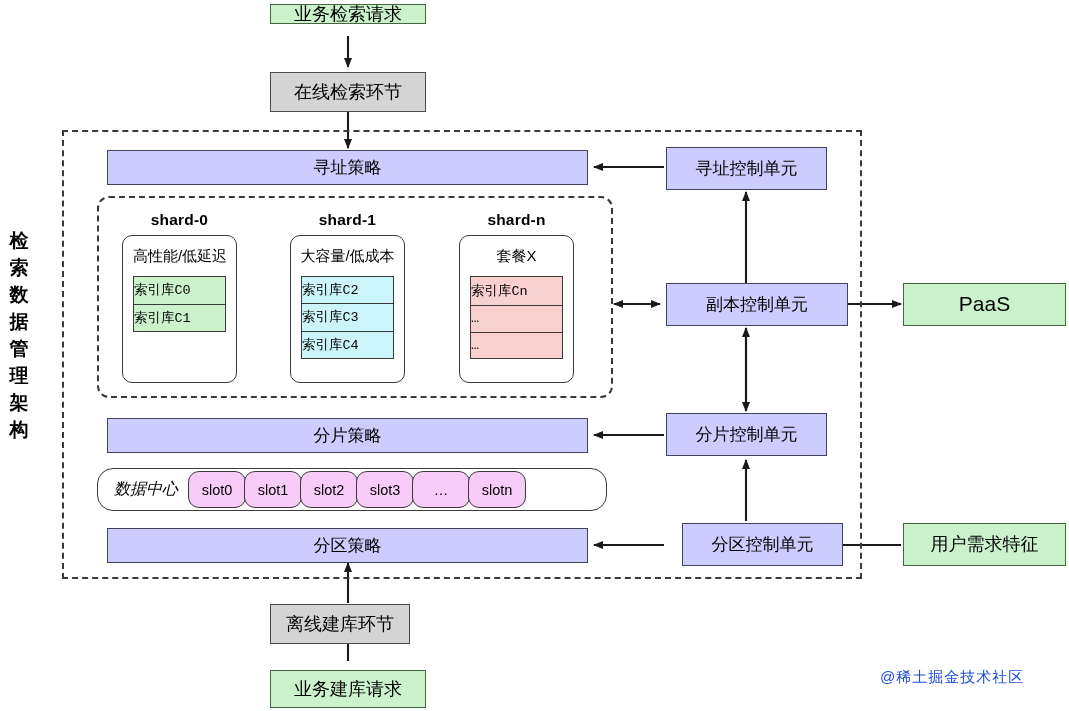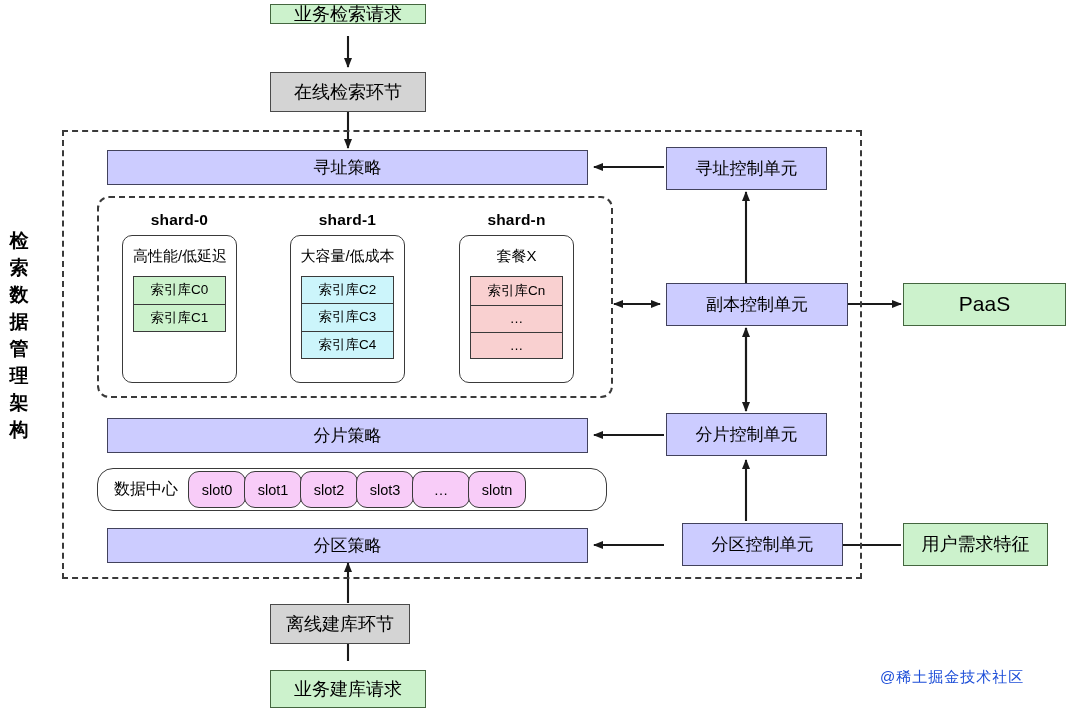--- a/index.html
+++ b/index.html
@@ -75,42 +75,44 @@
     position: absolute;
     box-sizing: border-box;
     border: 1.5px solid #3a3a3a;
     display: flex;
     flex-direction: column;
   }
   .idx-cell {
     flex: 1 1 auto;
     display: flex;
     align-items: center;
-    justify-content: center;
+    justify-content: flex-start;
     font-size: 13.5px;
     border-bottom: 1.5px solid #3a3a3a;
     box-sizing: border-box;
+    font-family: Liberation Mono, monospace;
   }
   .idx-cell:last-child { border-bottom: none; }
 
   
   .dc-capsule {
     position: absolute;
     box-sizing: border-box;
     border: 1.6px solid #3a3a3a;
     border-radius: 16px;
     background: #ffffff;
     display: flex;
     align-items: center;
   }
   .dc-label {
     font-size: 16px;
     padding-left: 16px;
     padding-right: 10px;
     white-space: nowrap;
+    font-style: italic;
   }
   .slot-row { display: flex; align-items: center; }
   .slot {
     box-sizing: border-box;
     height: 37px;
     min-width: 58px;
     padding: 0 10px;
     background: #f8ccf8;
     border: 1.6px solid #3a3a3a;
     border-radius: 11px;
@@ -310,21 +312,21 @@
   <div class="box lav f17" style="left:666px; top:413px; width:161px; height:43px;">
     <span>分片控制单元</span>
   </div>
   <div class="box lav f17" style="left:682px; top:523px; width:161px; height:43px;">
     <span>分区控制单元</span>
   </div>
 
   <div class="box green f20" style="left:903px; top:283px; width:163px; height:43px; font-size:21px;align-items:center;">
     <span>PaaS</span>
   </div>
-  <div class="box green f17" style="left:903px; top:523px; width:145px; height:43px; font-size:18px;">
+  <div class="box green f17" style="left:903px; top:523px; width:163px; height:43px; font-size:18px;">
     <span>用户需求特征</span>
   </div>
 
   <div class="box grey f18" style="left:270px; top:604px; width:140px; height:40px;">
     <span>离线建库环节</span>
   </div>
   <div class="box green f18" style="left:270px; top:670px; width:156px; height:38px;">
     <span>业务建库请求</span>
   </div>
 

